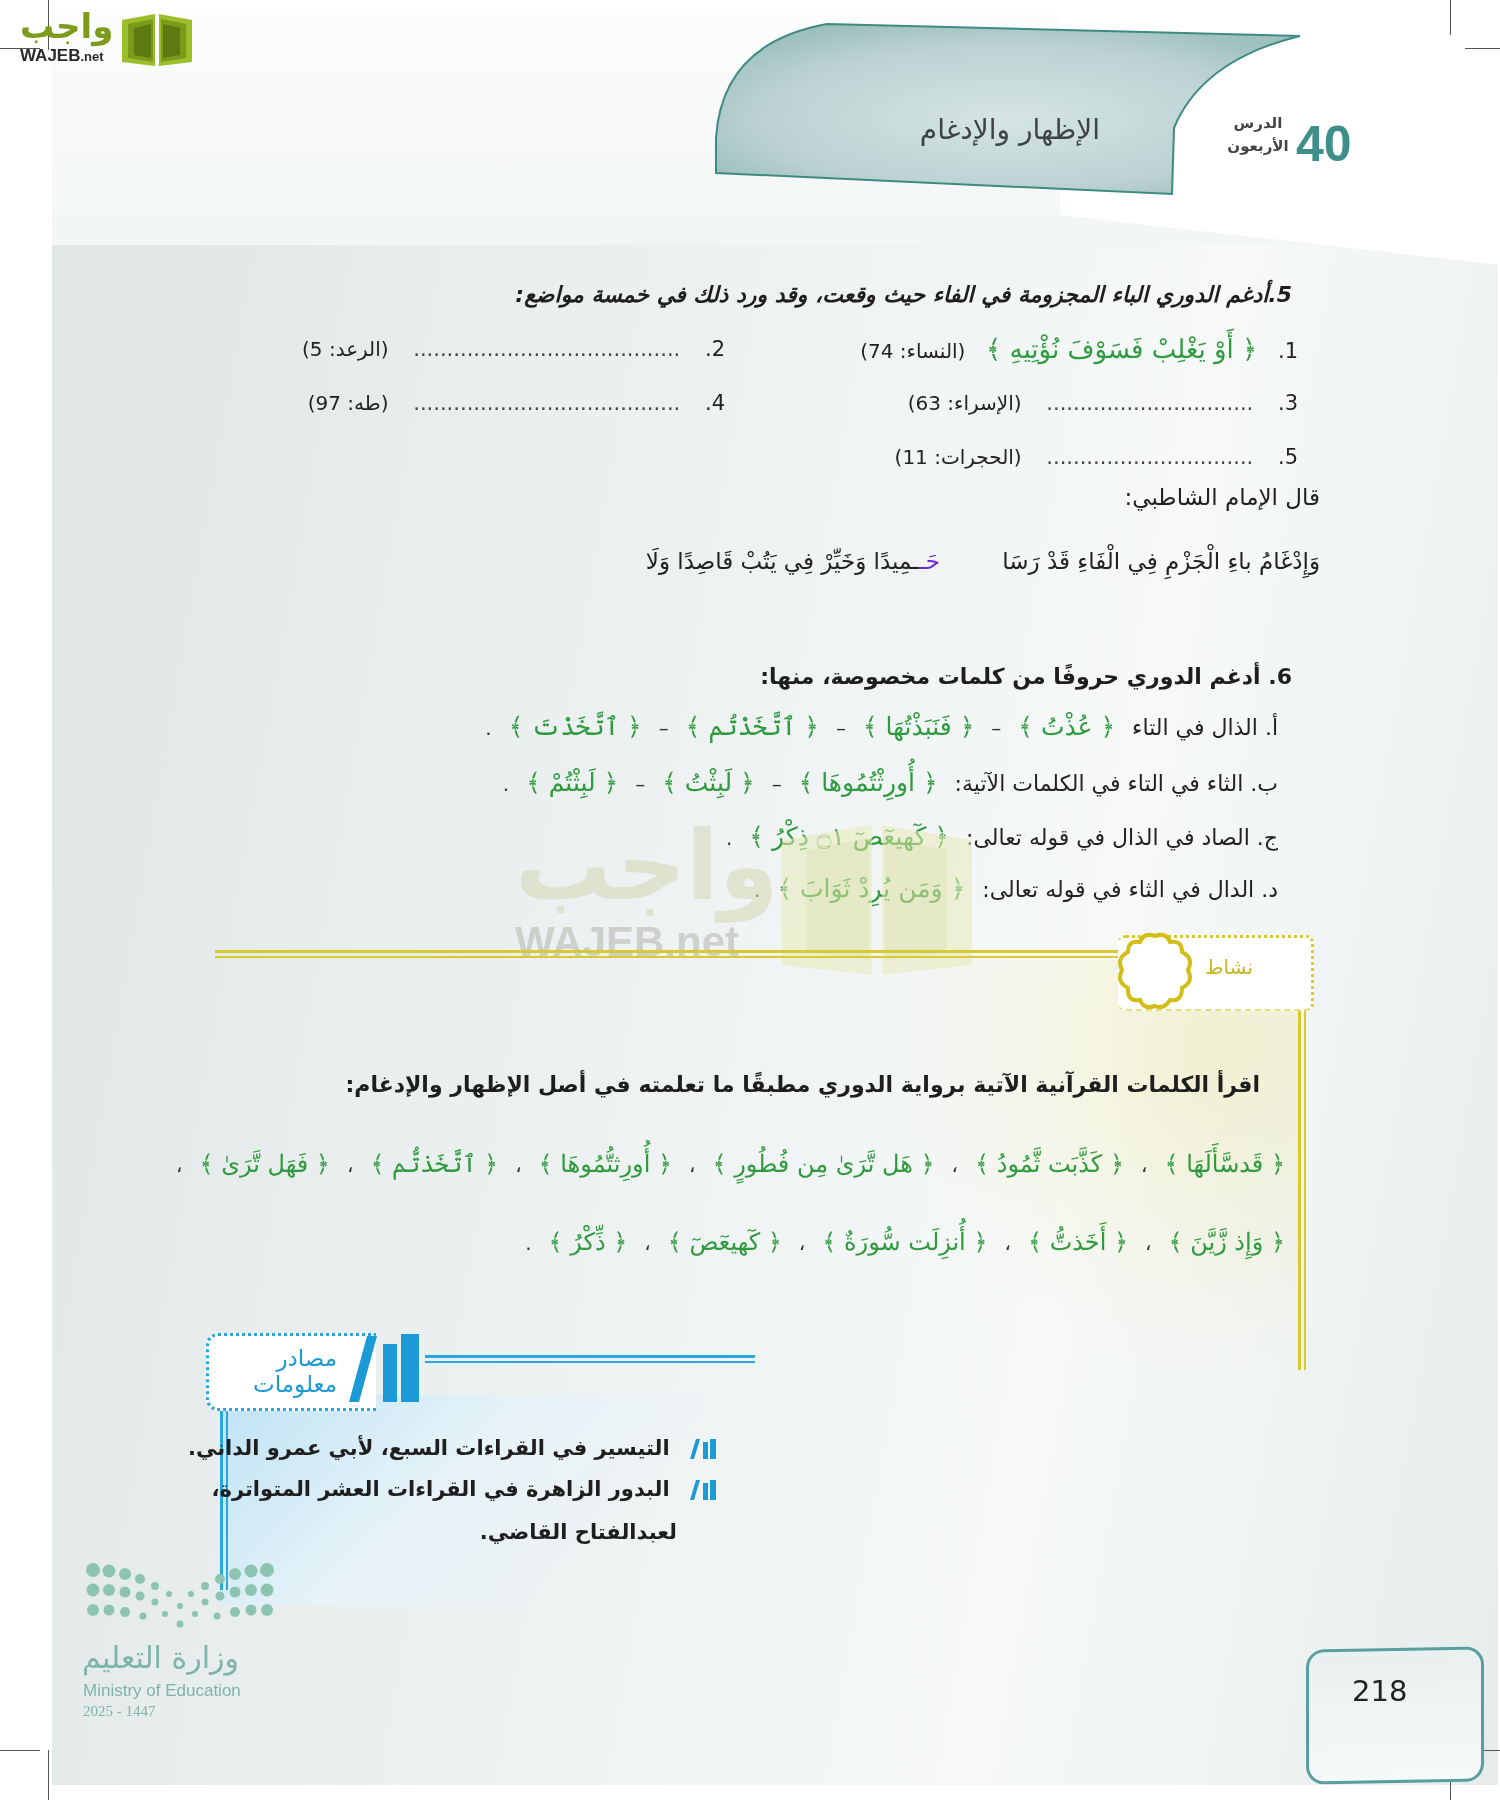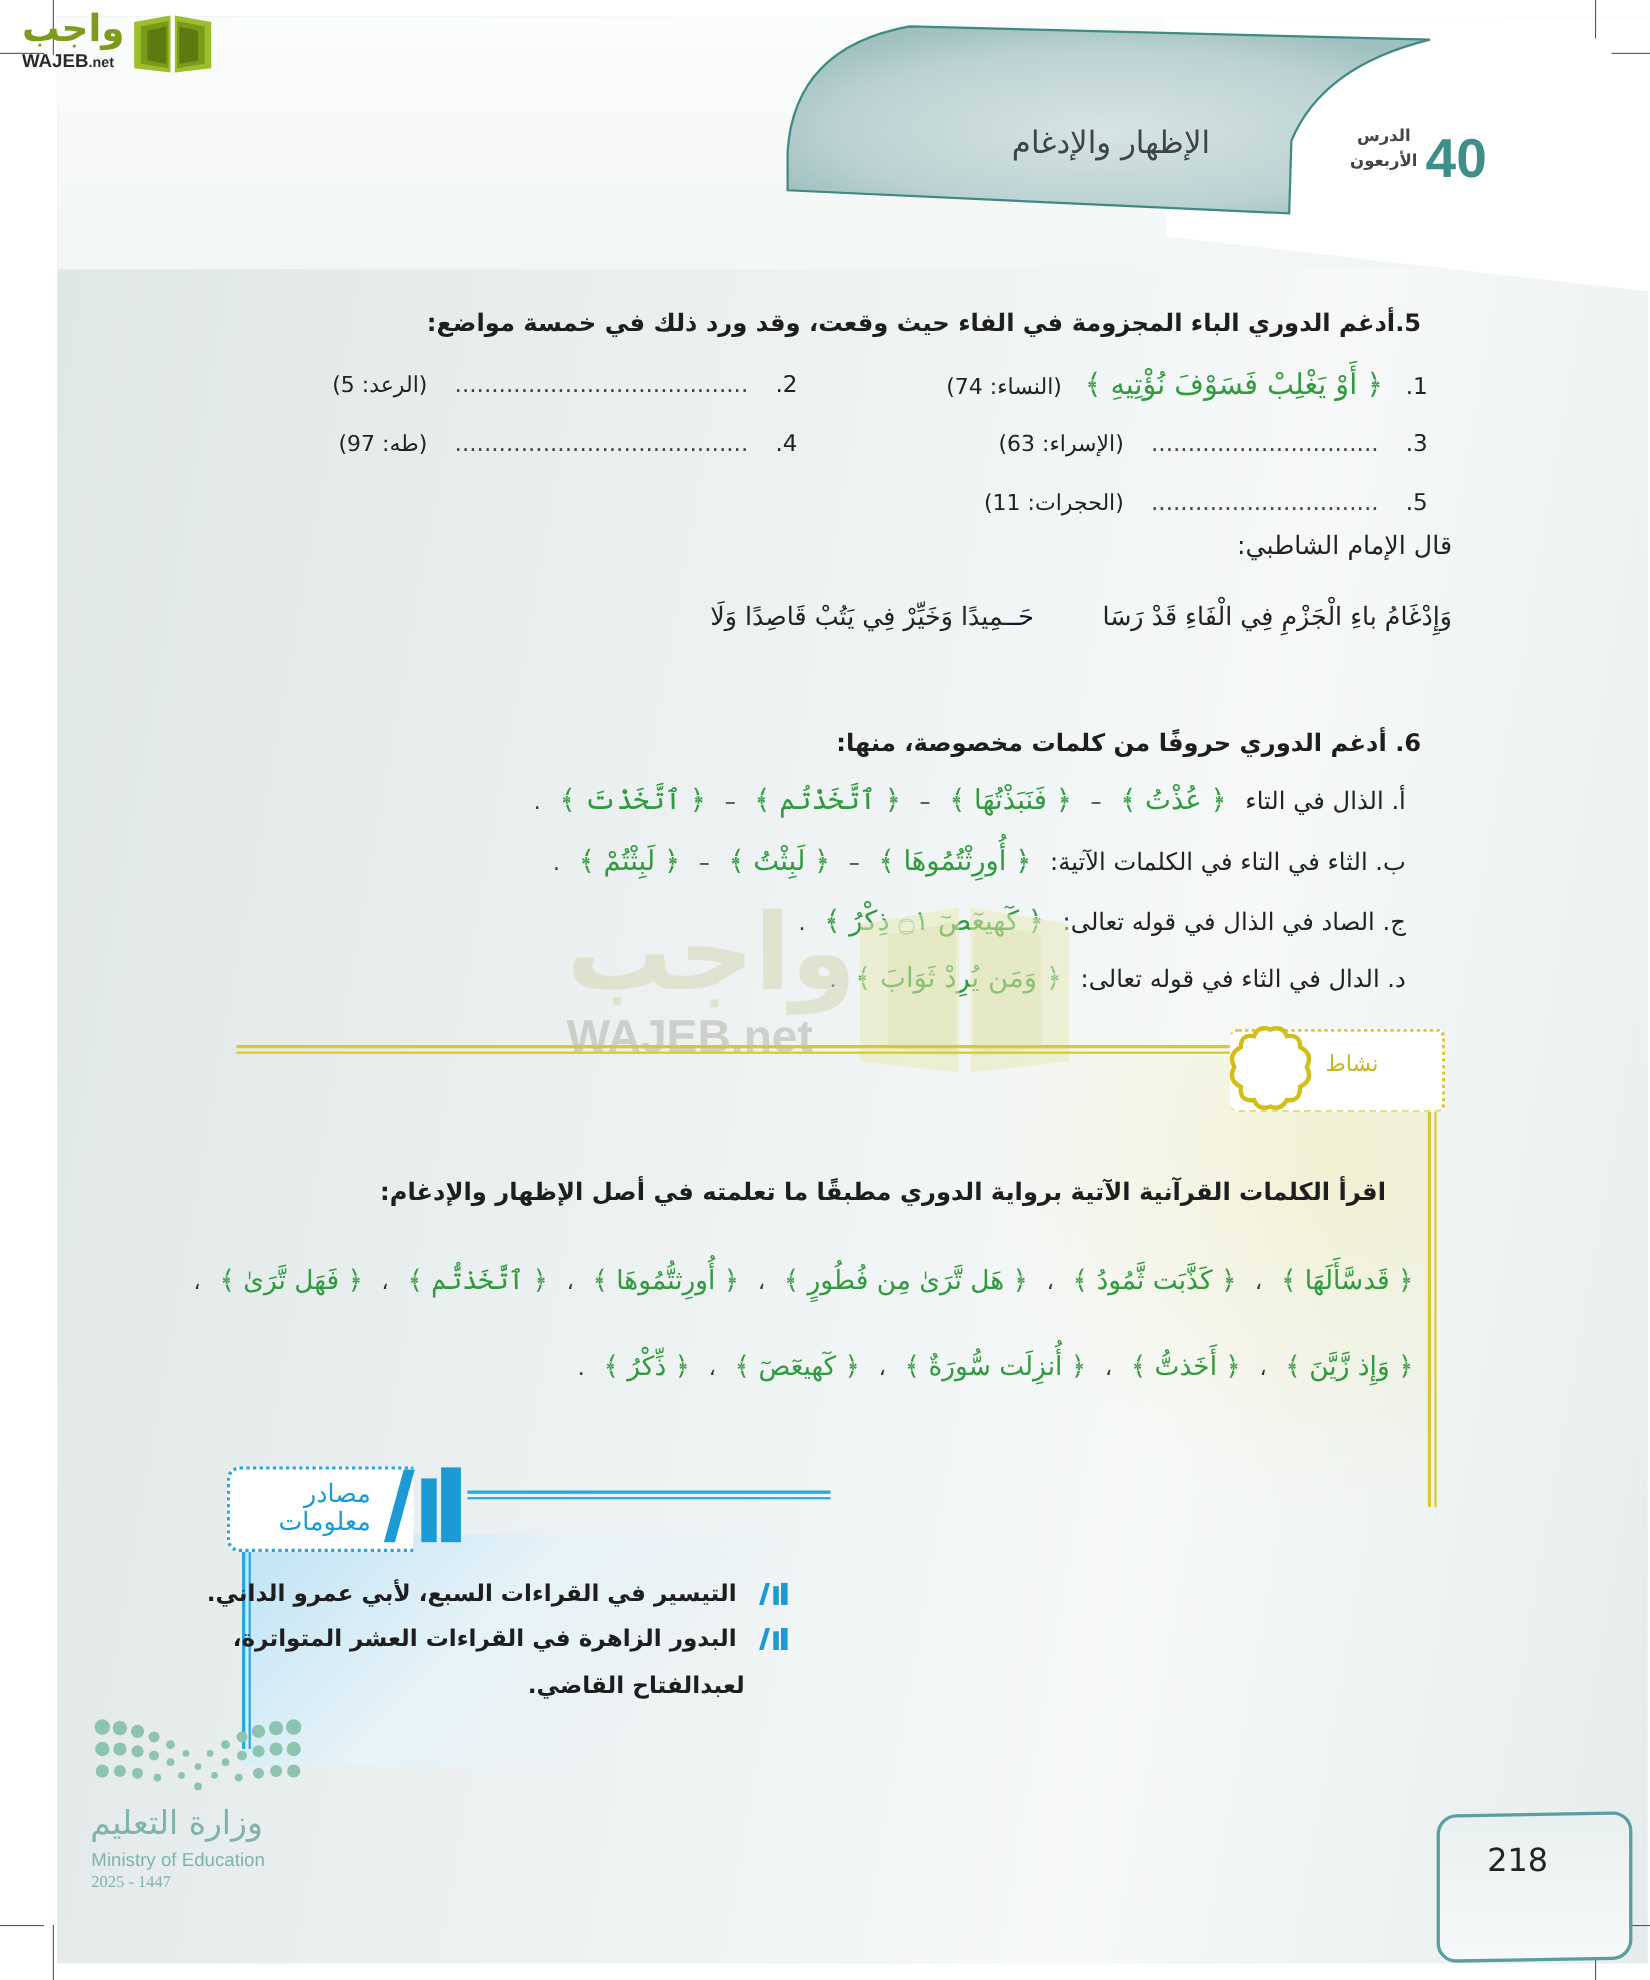--- a/index.html
+++ b/index.html
@@ -42,28 +42,28 @@
   .lesson-label { position: absolute; left: 1218px; top: 112px; width: 80px; text-align: center; direction: rtl; font-size: 15px; font-weight: bold; color: #444; line-height: 1.55; }
 
   
   .rtl { direction: rtl; unicode-bidi: embed; }
   .heading { font-weight: bold; font-size: 22px; color: #1e1e1e; }
   .quran { color: #2f9a3e; font-family: "DejaVu Serif", serif; }
   .dotted { letter-spacing: 1px; color: #444; }
 
   .abs { position: absolute; white-space: nowrap; }
 
-  .s5-title { right: 208px; top: 282px; font-size: 22px; font-weight: bold; }
+  .s5-title { right: 208px; top: 282px; font-size: 22px; font-weight: bold; font-style: italic; }
   .row-item { font-size: 21px; color: #222; }
   .ref { font-size: 20px; color: #222; }
 
   .poem-label { right: 180px; top: 484px; font-size: 23px; color: #222; text-align: center; }
   .poem-r { right: 180px; top: 548px; font-size: 23px; color: #222; }
   .poem-l { right: 560px; top: 548px; font-size: 23px; color: #222; }
-  .red { color: #0f172a; text-align: right; }
+  .red { color: #6d28d9; text-align: right; }
 
   .s6-title { right: 208px; top: 664px; font-size: 22px; font-weight: bold; }
   .s6-line { right: 222px; font-size: 22px; color: #222; }
   .s6-line .quran { font-size: 25px; }
 
   
   .watermark { position: absolute; left: 515px; top: 820px; width: 480px; height: 160px; opacity: 0.55; pointer-events: none; }
   .wm-ar { position: absolute; left: 0; top: -10px; font-size: 96px; font-weight: bold; color: #d5d7b3; direction: rtl; }
   .wm-en { position: absolute; left: 0; top: 98px; font-size: 42px; font-weight: bold; color: #b5b5ad; font-family: "Liberation Sans", sans-serif; }
   .wm-book { position: absolute; left: 262px; top: 0; width: 200px; height: 160px; }

